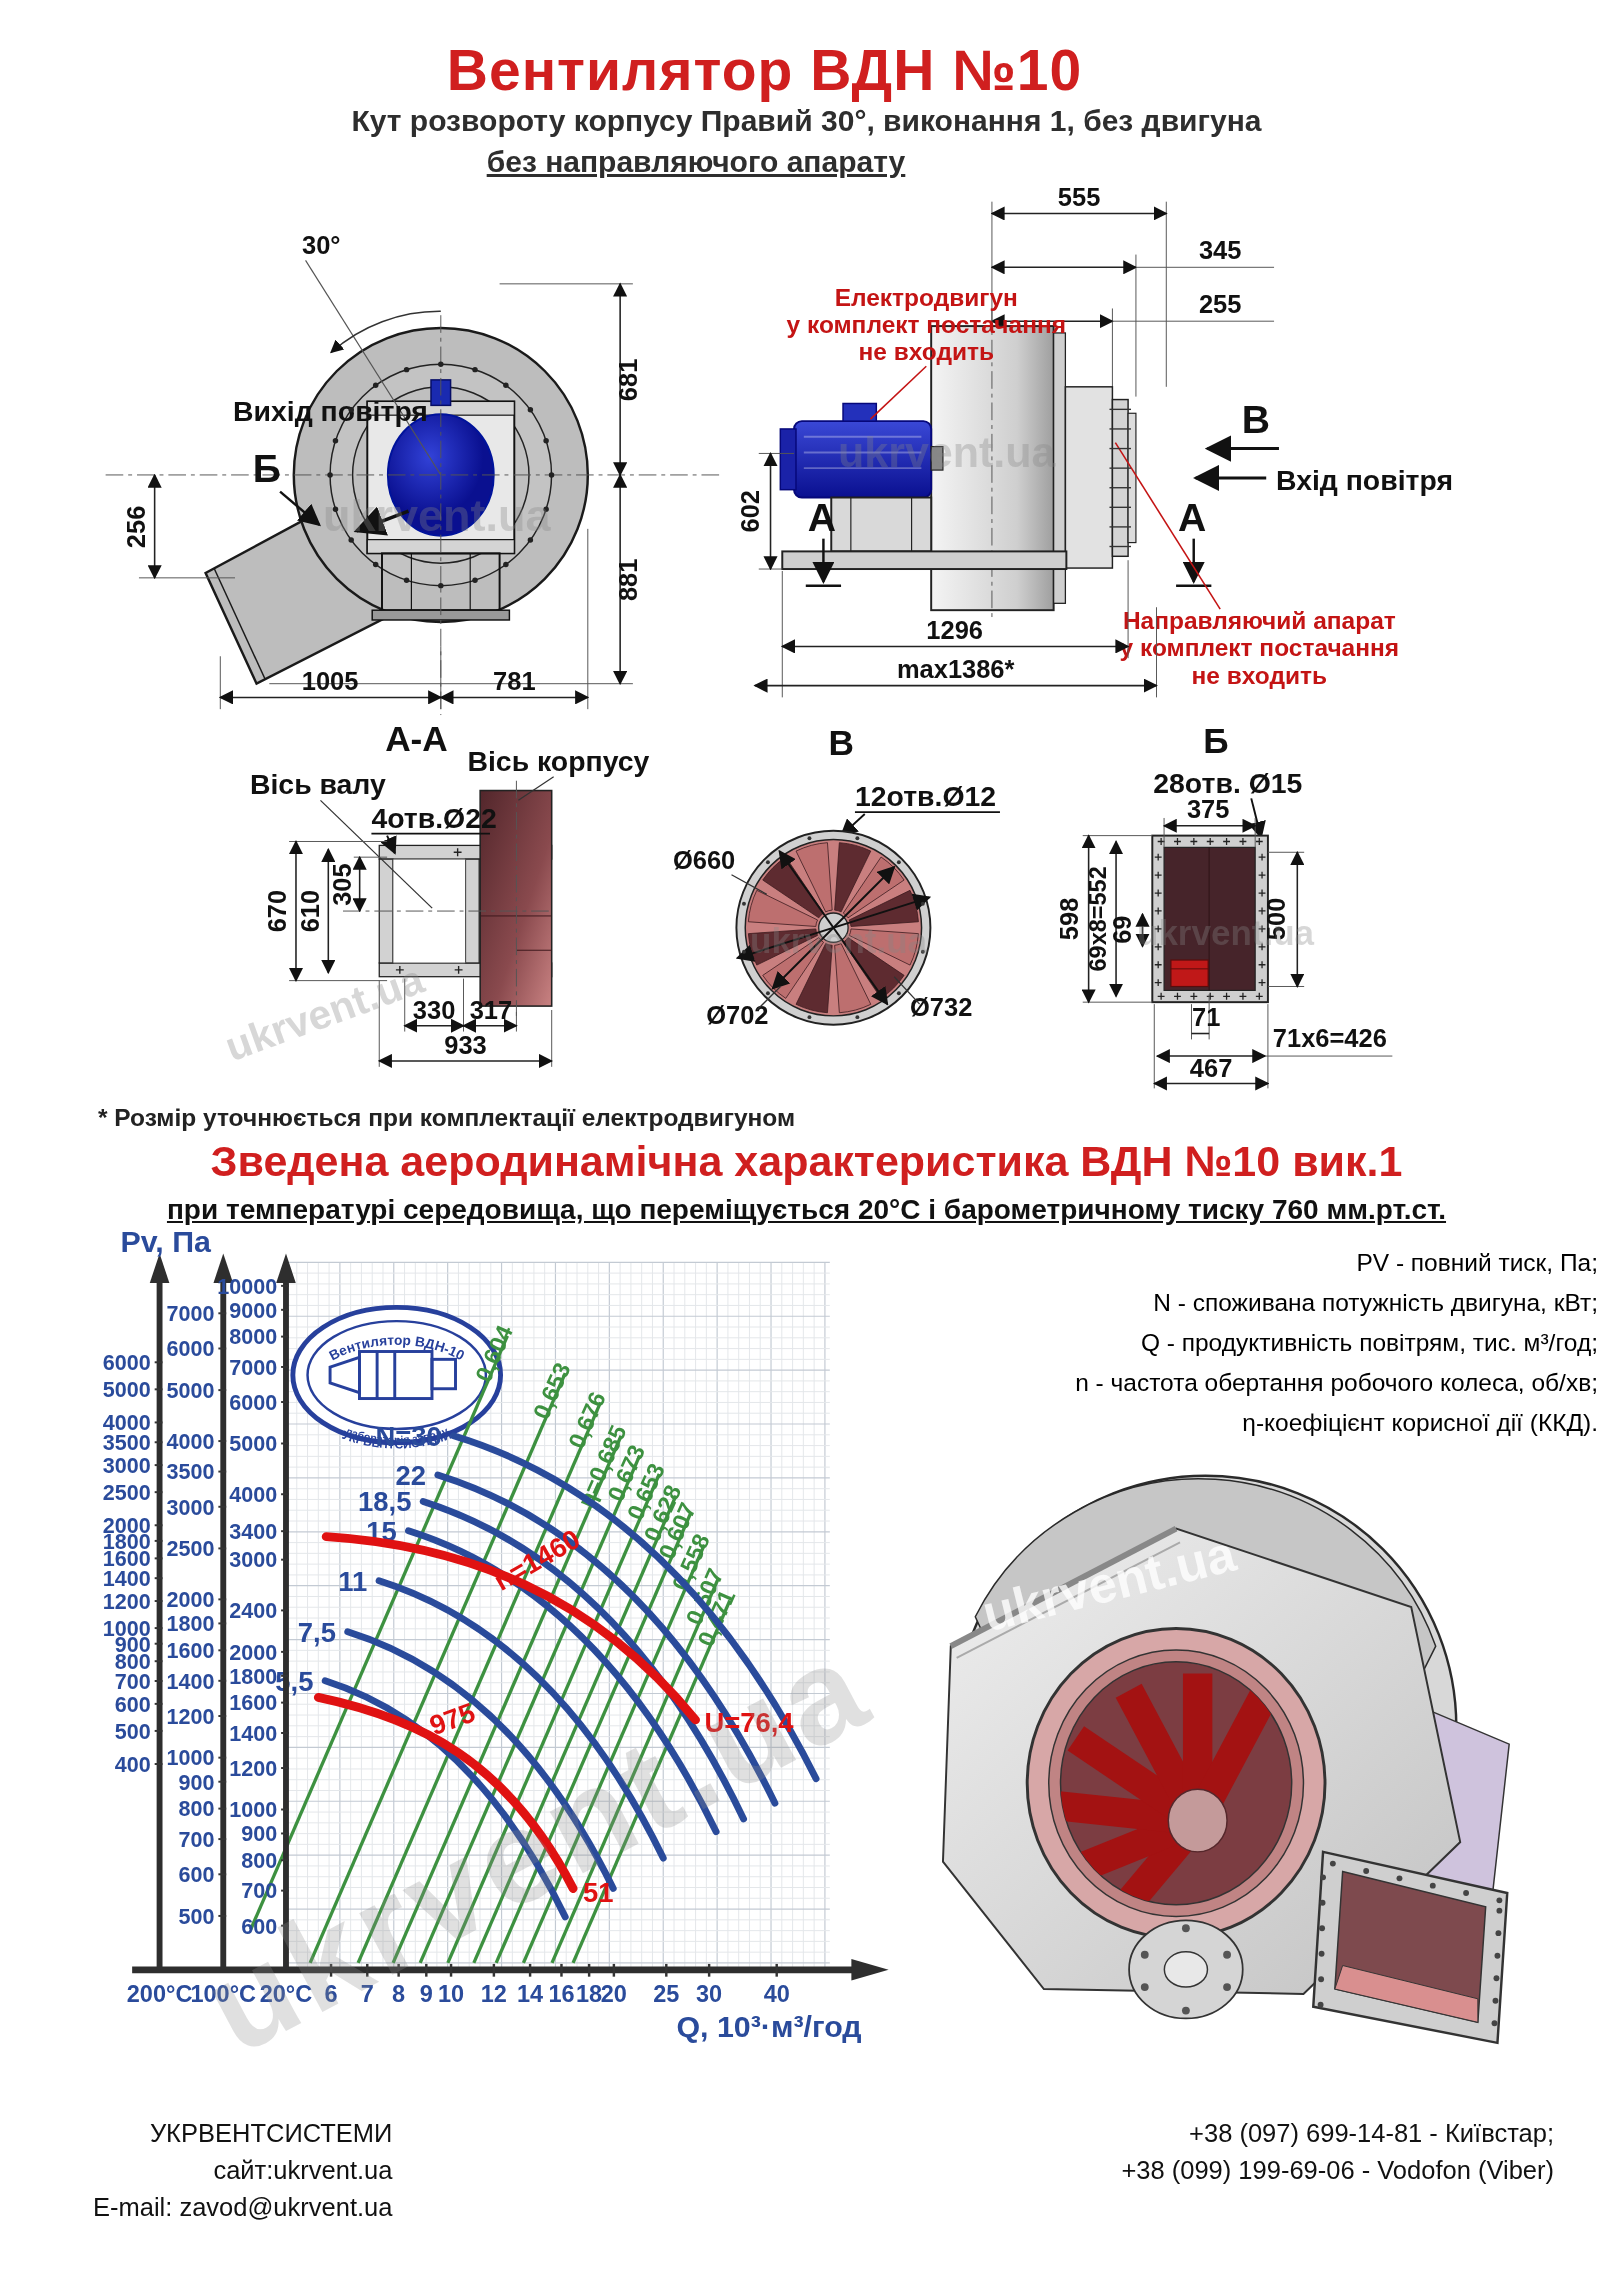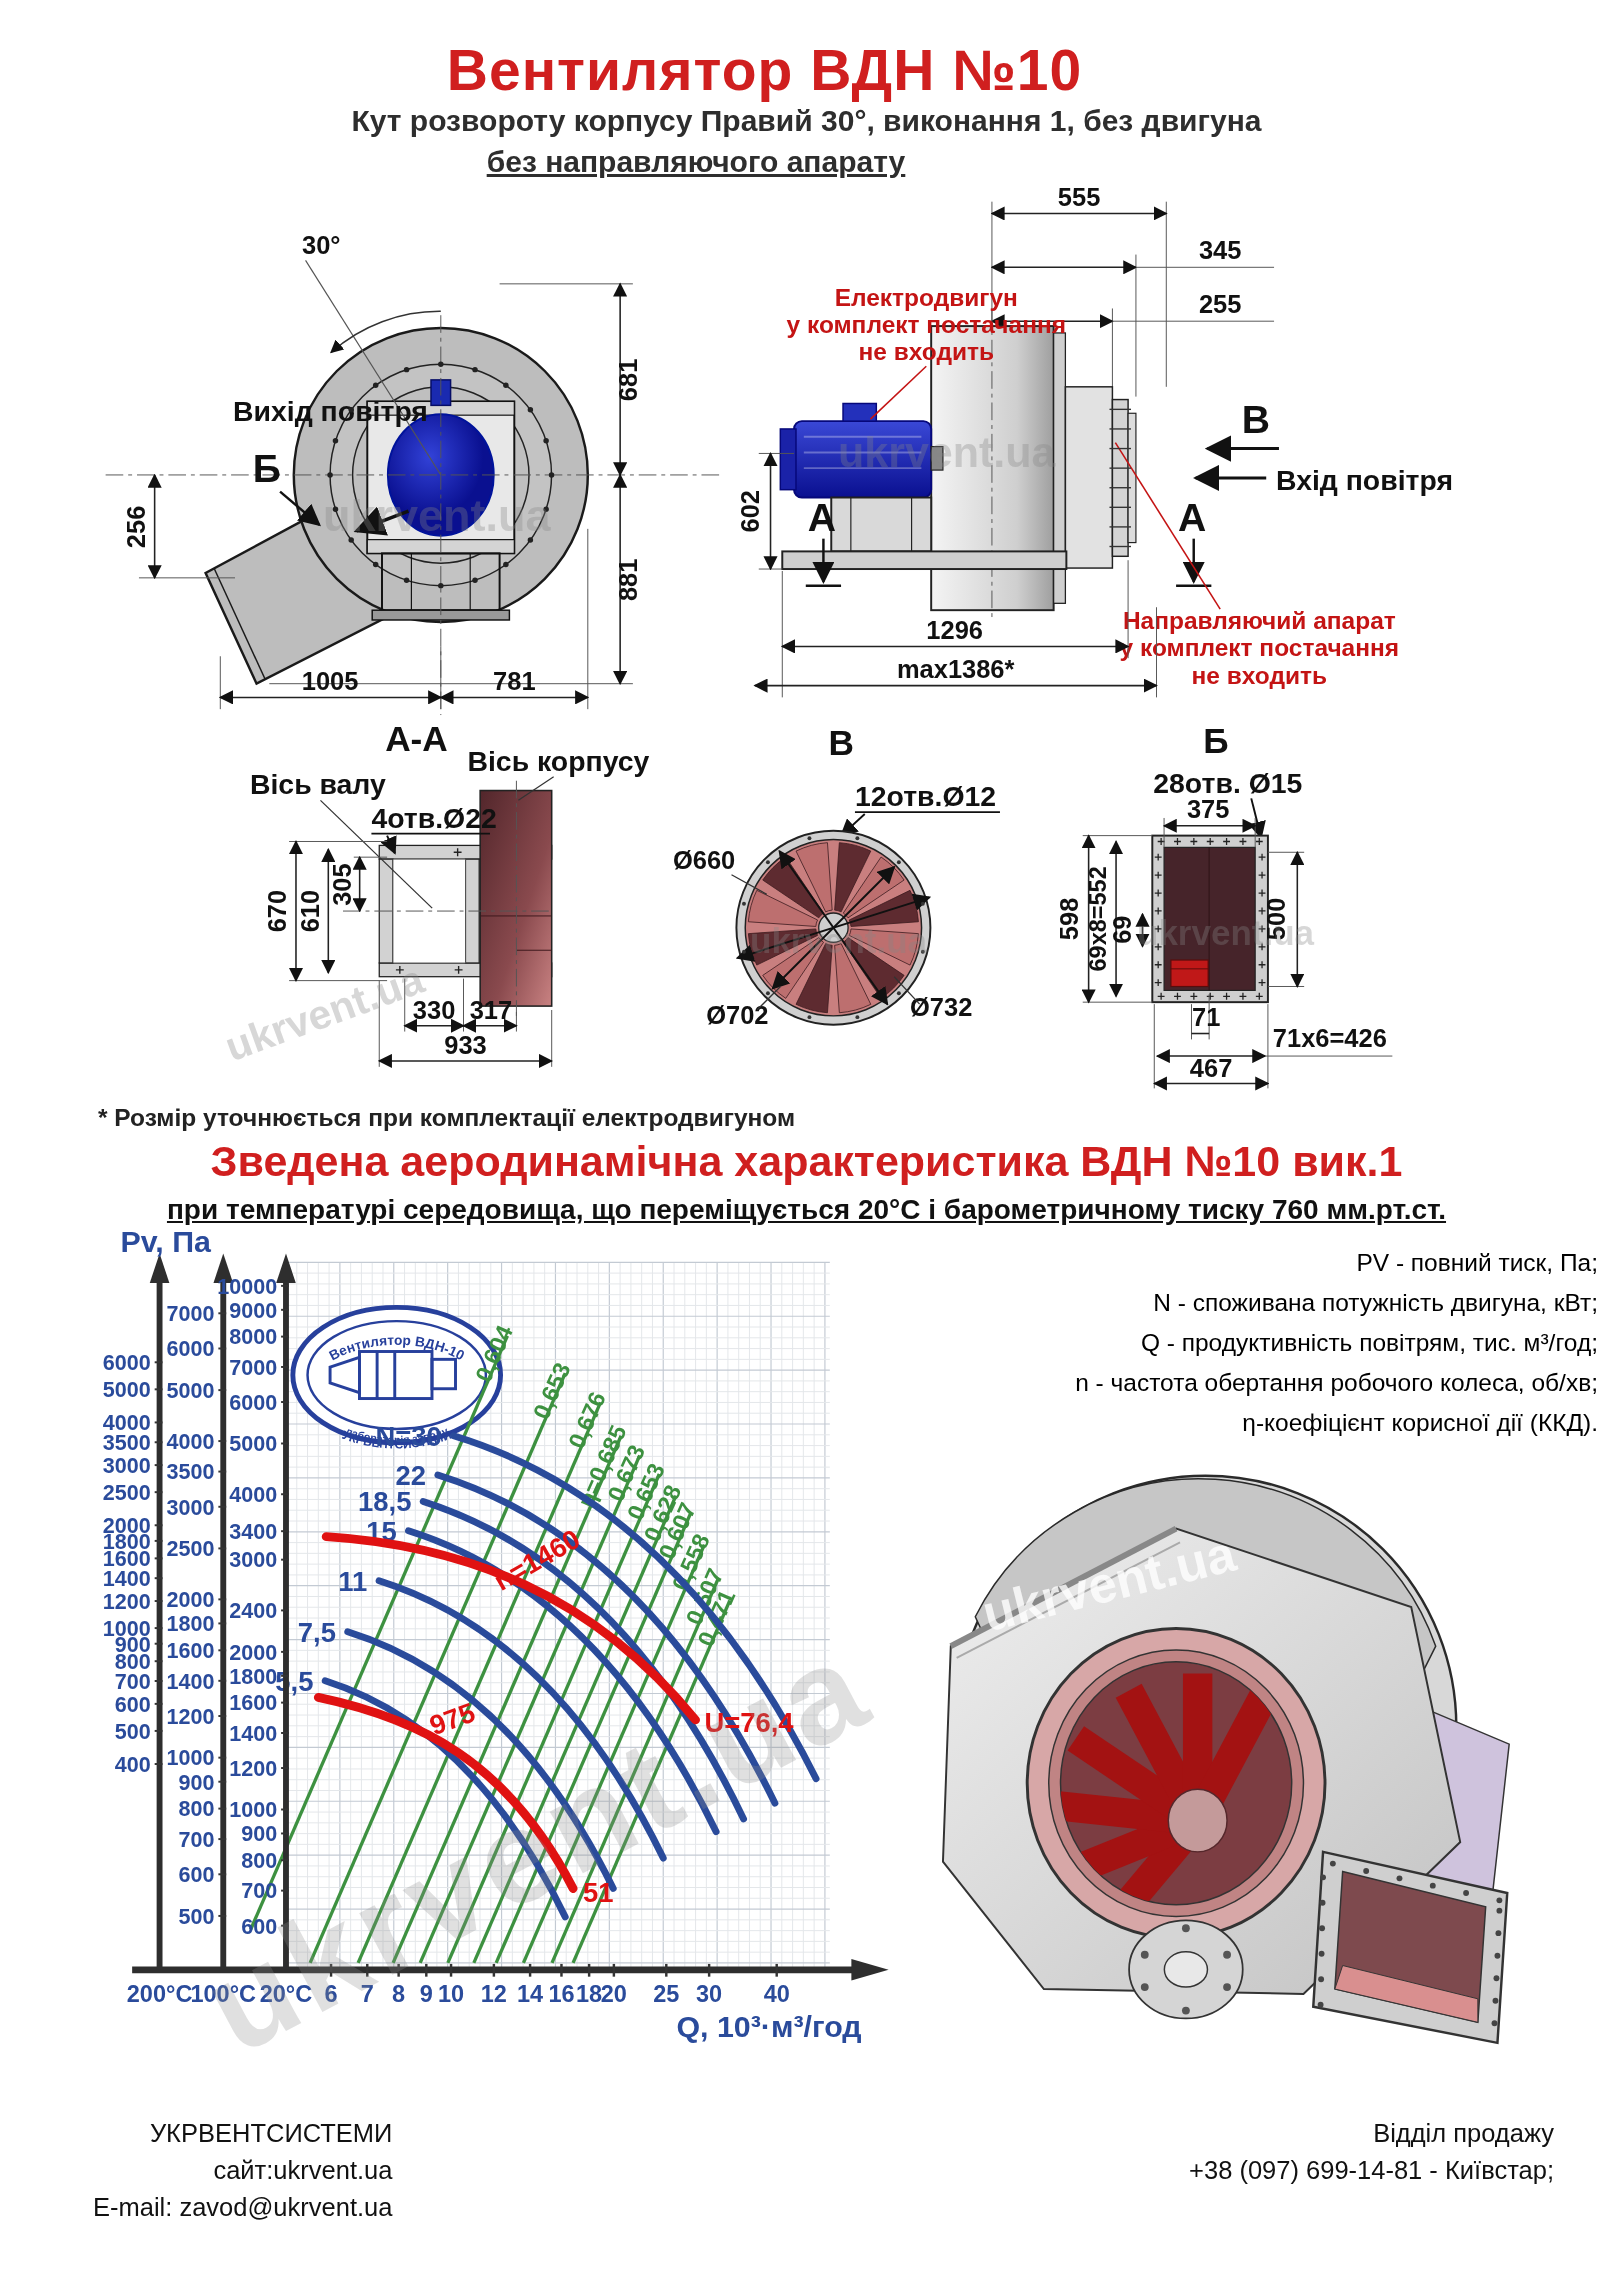--- a/index.html
+++ b/index.html
@@ -841,22 +841,22 @@
       </g>
   </g>
 </svg>
 
 <div class="abs" id="footer-left">
   <div>УКРВЕНТСИСТЕМИ</div>
   <div>сайт:ukrvent.ua</div>
   <div>E-mail: zavod@ukrvent.ua</div>
 </div>
 <div class="abs" id="footer-right">
-  <div>Відділ продажу</div>
   <div>+38 (097) 699-14-81 - Київстар;</div>
+  <div>+38 (099) 199-69-06 - Vodofon (Viber)</div>
 </div>
 
 <div class="wm" style="left:323px;top:490px;font-size:45px;">ukrvent.ua</div>
 <div class="wm" style="left:838px;top:428px;font-size:43px;">ukrvent.ua</div>
 <div class="wm" style="left:221px;top:990px;font-size:41px;transform:rotate(-20deg);">ukrvent.ua</div>
 <div class="wm" style="left:750px;top:921px;font-size:35px;">ukrvent.ua</div>
 <div class="wm" style="left:1137px;top:913px;font-size:35px;">ukrvent.ua</div>
 <div class="wm" style="left:181px;top:1950px;font-size:132px;letter-spacing:5.9px;transform:rotate(-28deg);transform-origin:0 0;color:rgba(140,140,140,0.27);">ukrvent.ua</div>
 <div class="wm" style="left:980px;top:1554px;font-size:51px;transform:rotate(-14deg);color:rgba(255,255,255,0.78);">ukrvent.ua</div>
 

